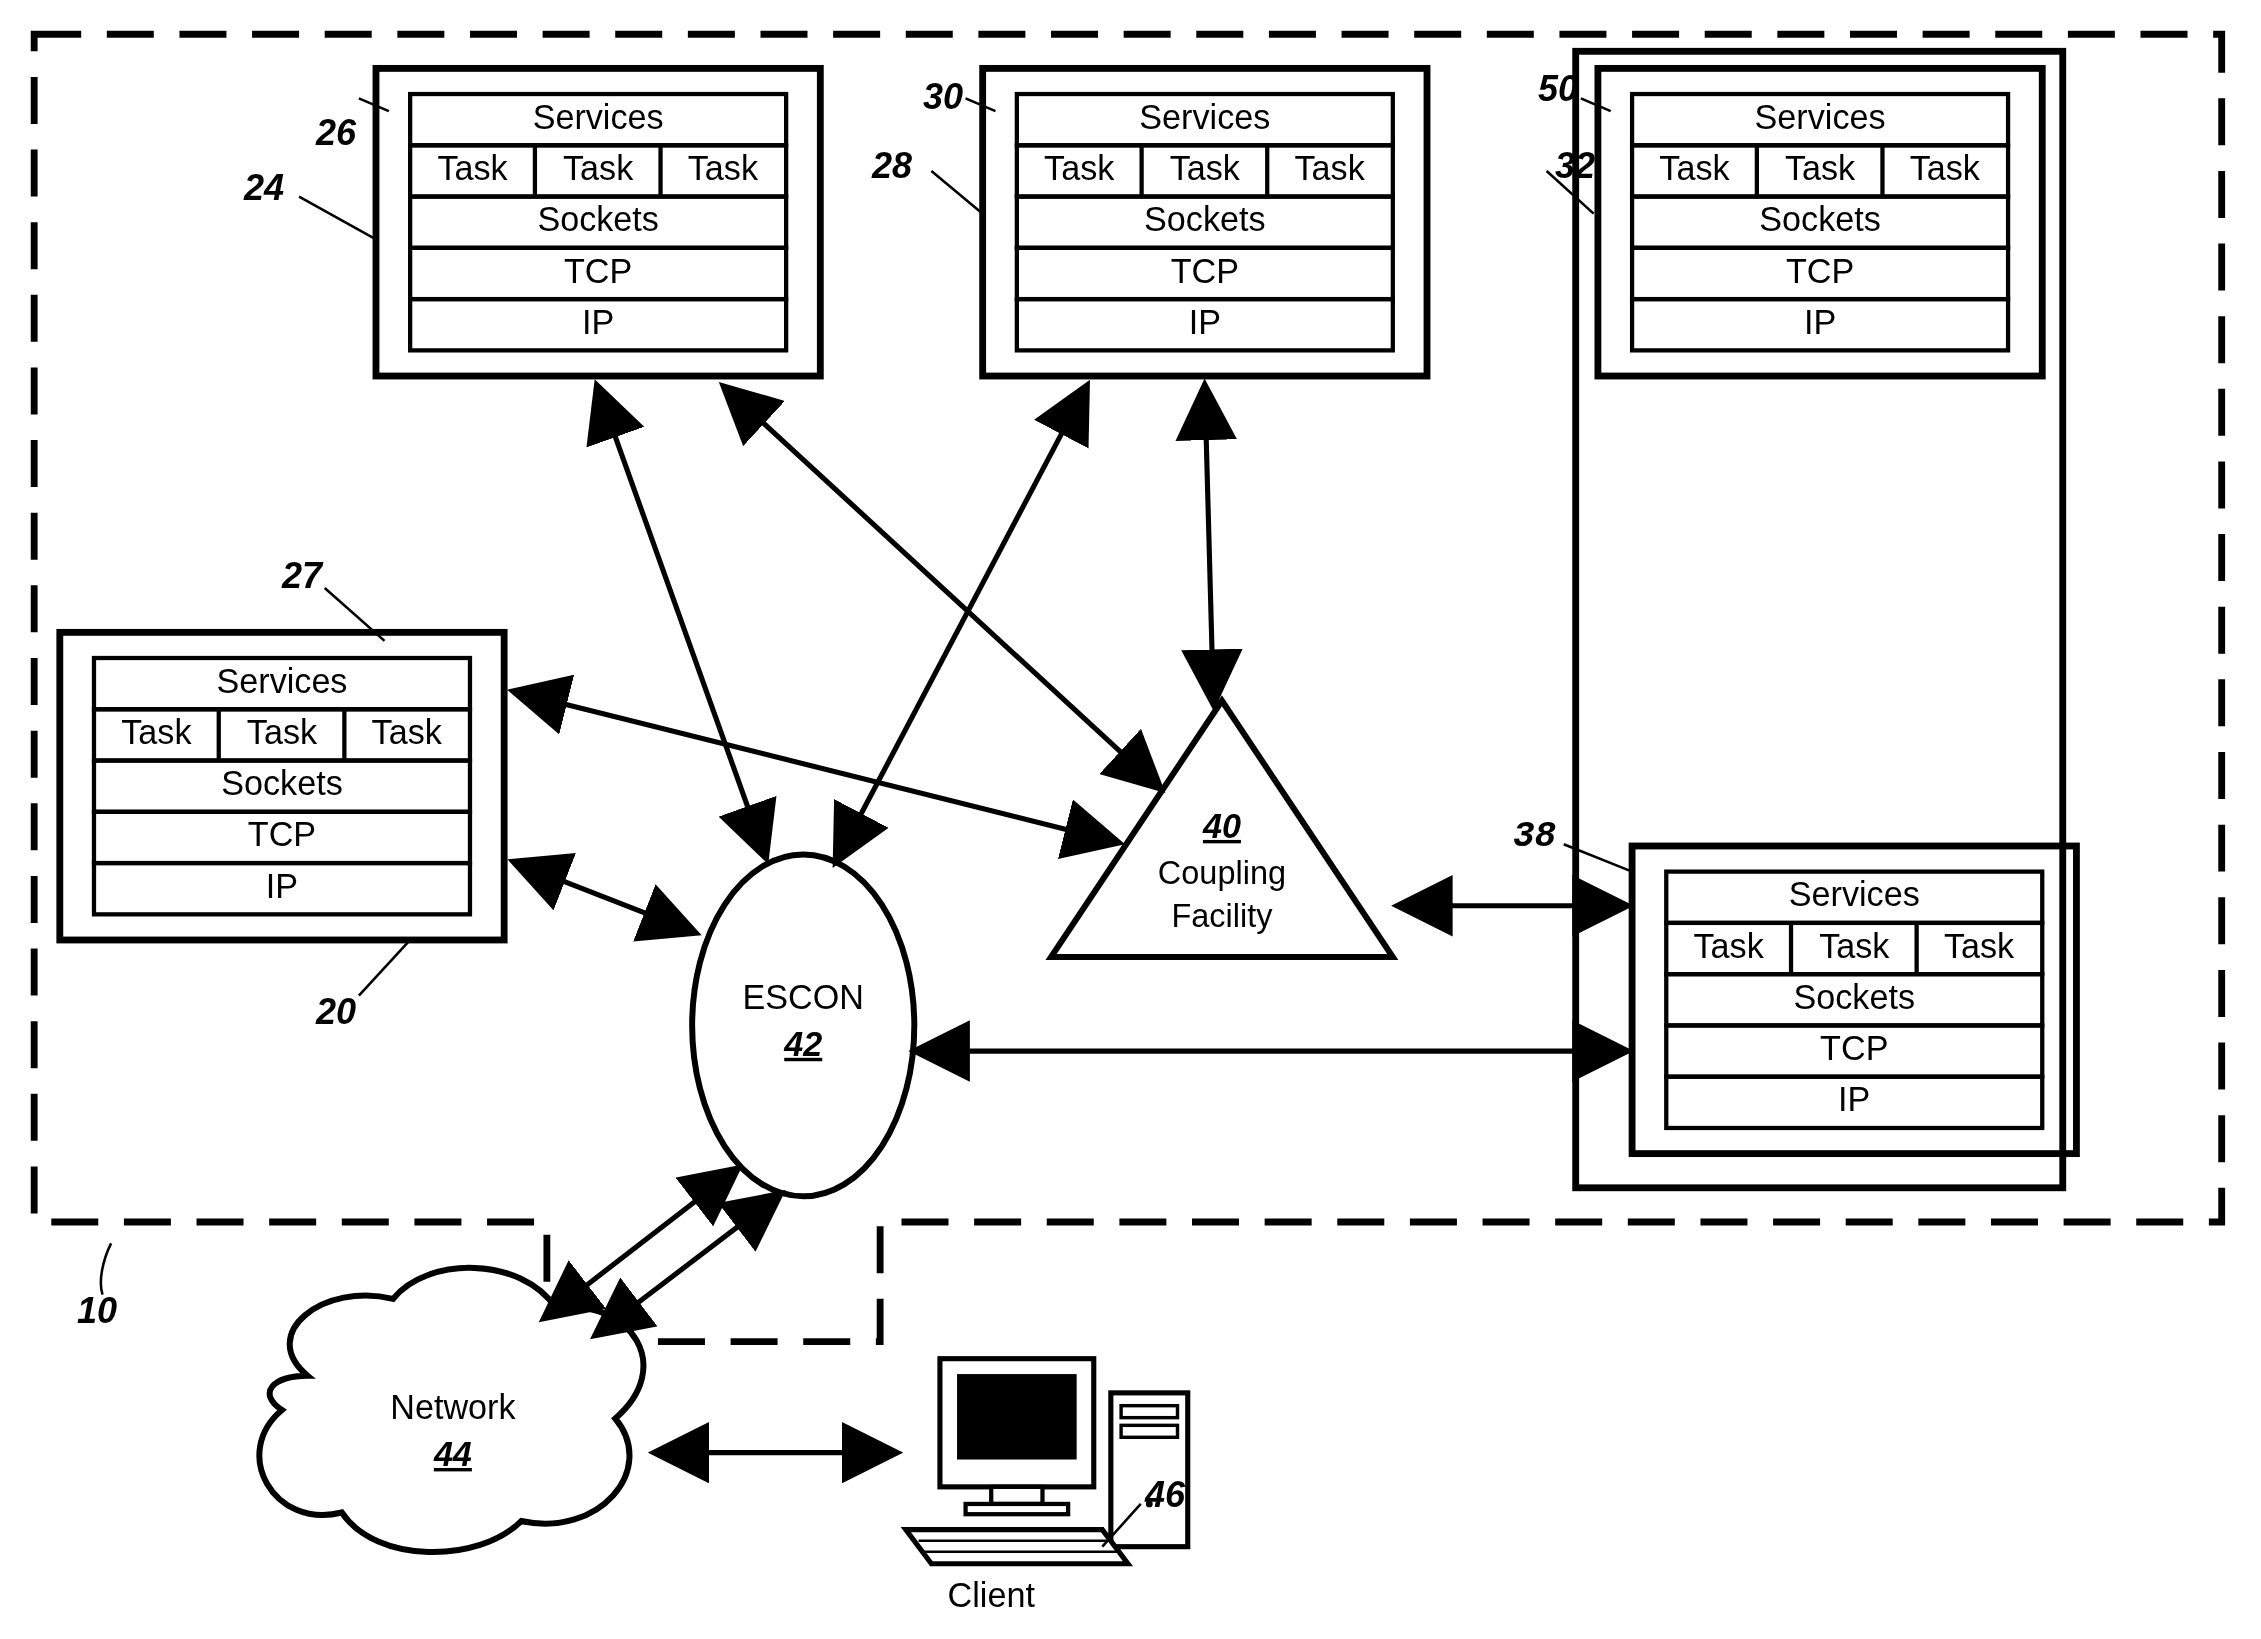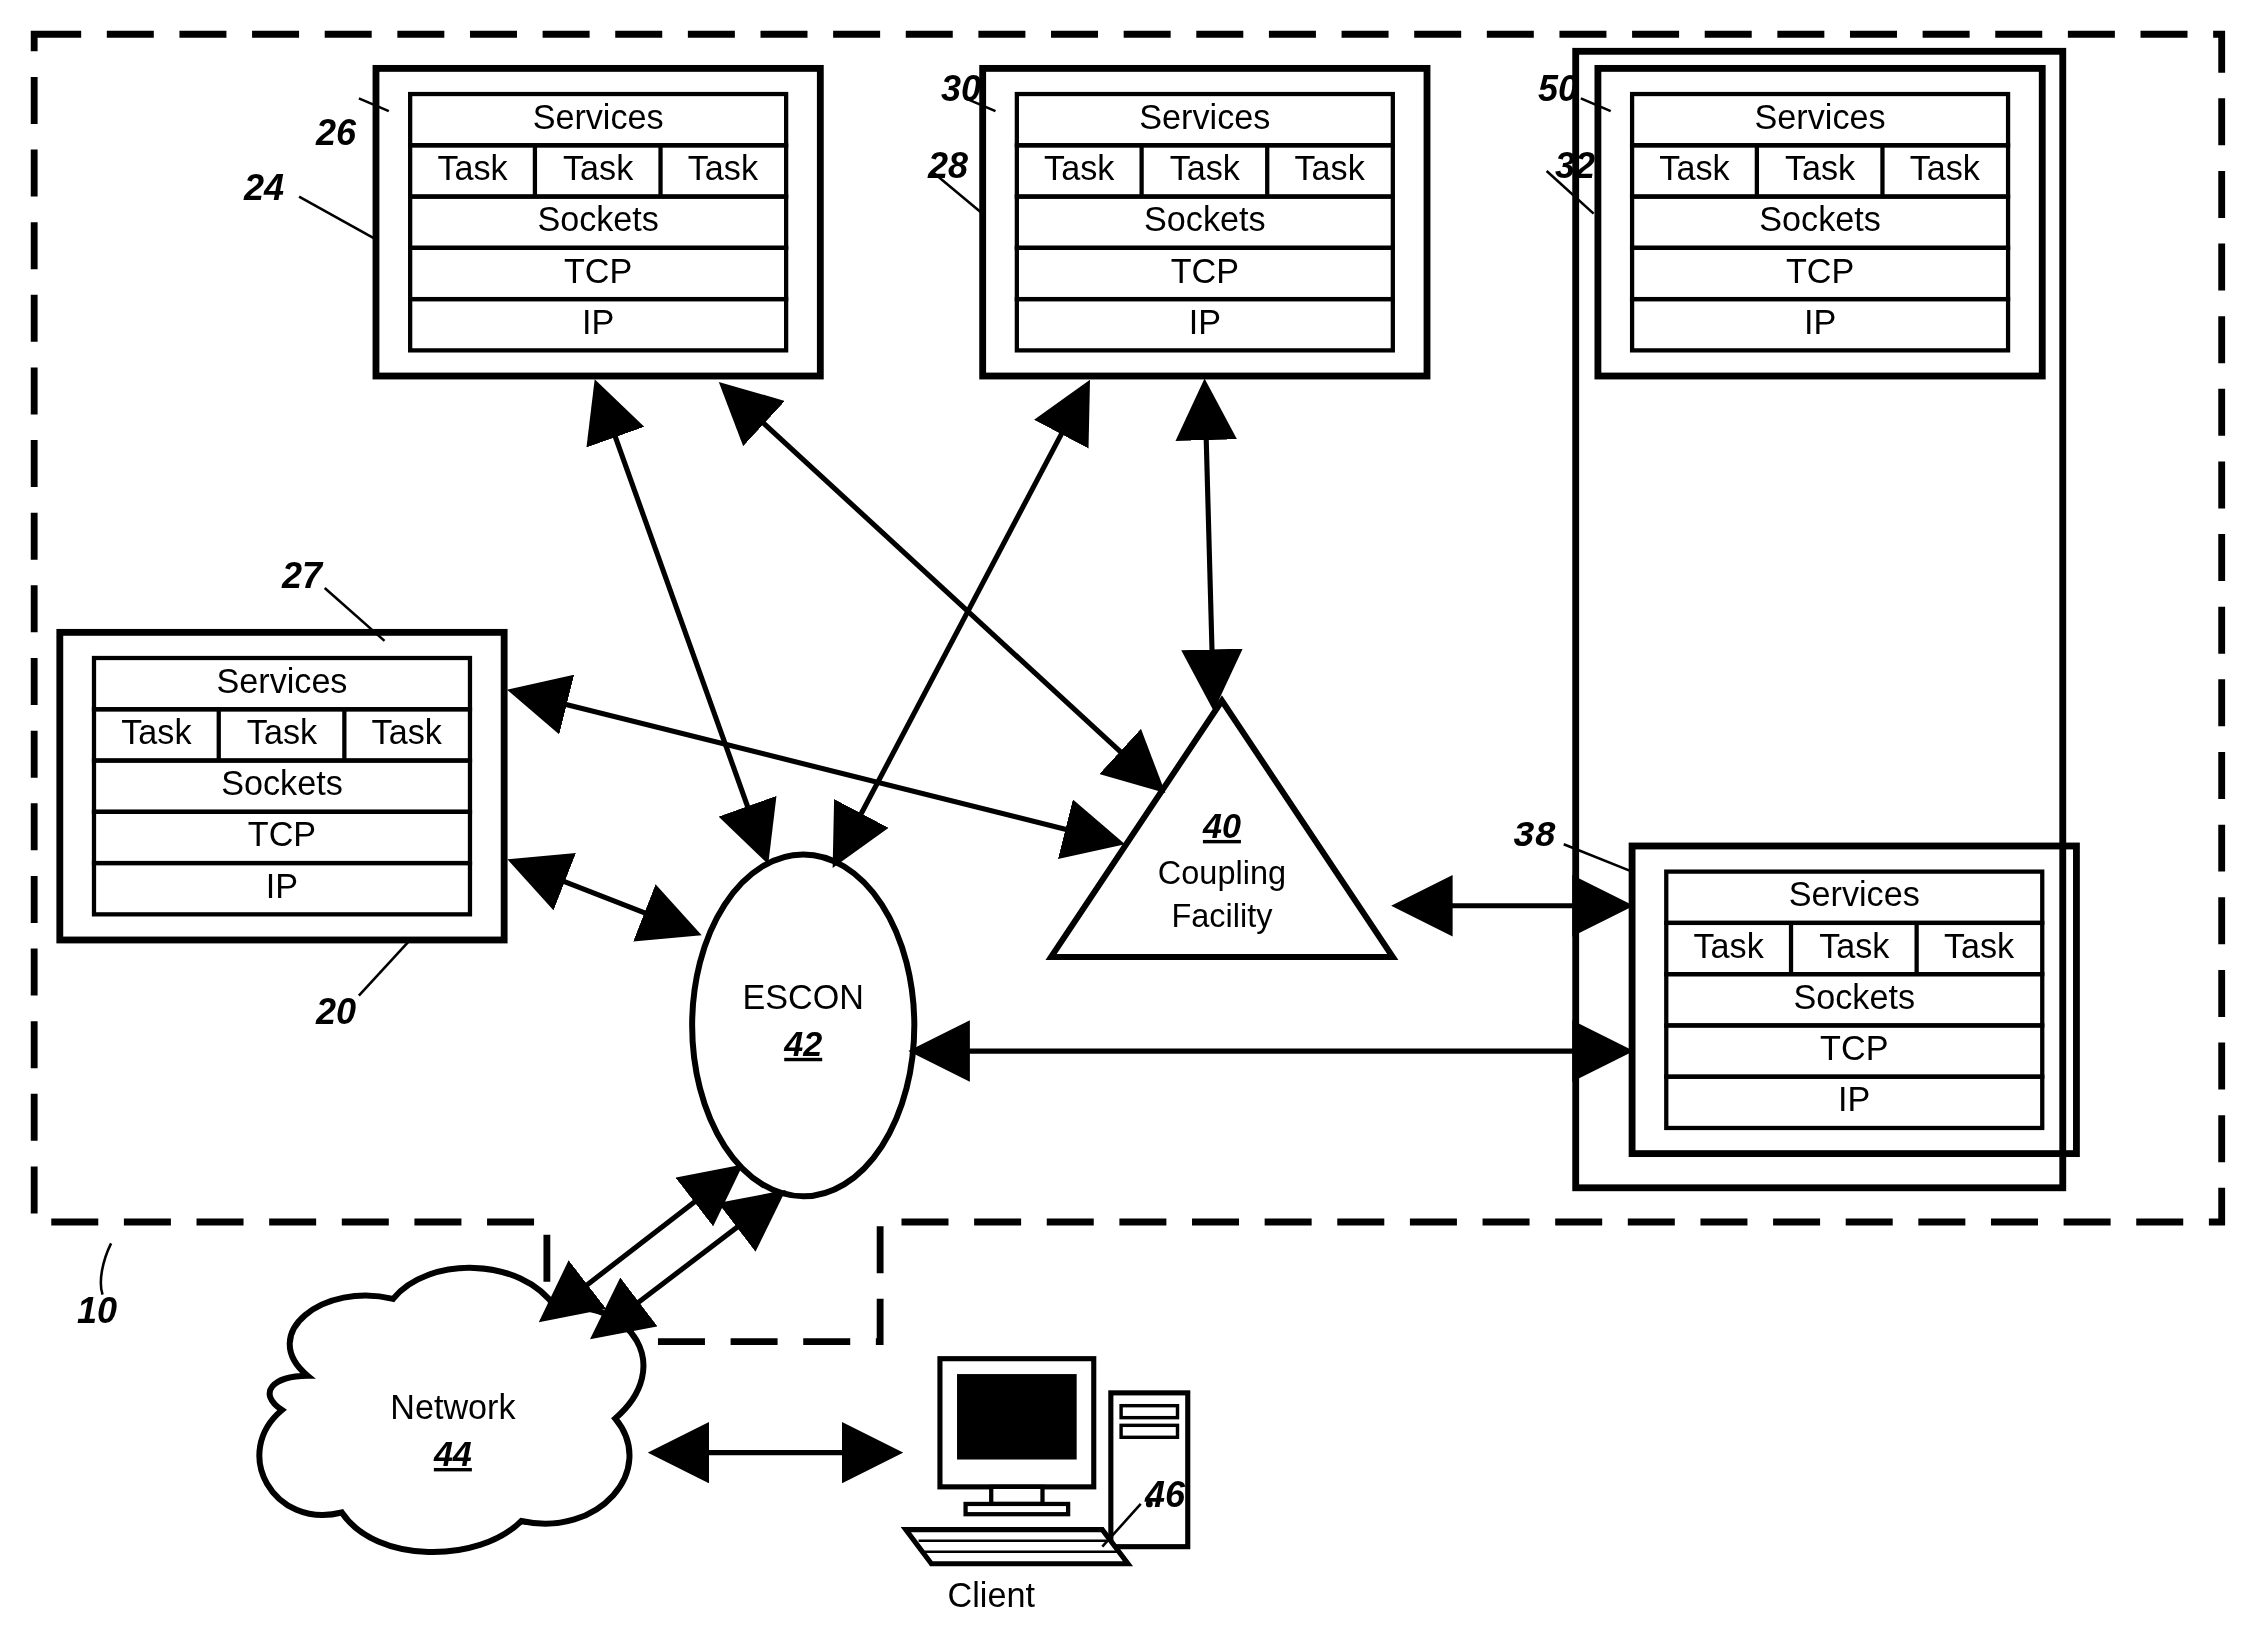--- a/index.html
+++ b/index.html
@@ -235,22 +235,22 @@
   <line x1="380" y1="688" x2="450" y2="750" stroke="#000" stroke-width="3"></line>
   <line x1="420" y1="1165" x2="480" y2="1100" stroke="#000" stroke-width="3"></line>
   <line x1="1830" y1="988" x2="1910" y2="1020" stroke="#000" stroke-width="3"></line>
   <line x1="1335" y1="1760" x2="1290" y2="1810" stroke="#000" stroke-width="3"></line>
   <path d="M 130 1455 C 120 1475, 115 1500, 120 1515" fill="none" stroke="#000" stroke-width="3"></path>
 
 </svg>
 
 <div class="label" style="left:316px; top:68px;margin-top:44px;">26</div>
 <div class="label" style="left:244px; top:167px;text-align:right;">24</div>
-<div class="label" style="left:923px; top:68px;margin-left:18px;">30</div>
-<div class="label" style="left:928px; top:145px;text-align:center;">28</div>
+<div class="label" style="left:923px; top:76px;">30</div>
+<div class="label" style="left:872px; top:145px;text-align:center;">28</div>
 <div class="label" style="left:1538px; top:68px;">50</div>
 <div class="label" style="left:1555px; top:145px;">32</div>
 <div class="label" style="left:282px; top:555px;">27</div>
 <div class="label" style="left:316px; top:991px;">20</div>
 <div class="label" style="left:1513px; top:816px;font-family:Liberation Mono, monospace;">38</div>
 <div class="label" style="left:1145px; top:1474px;">46</div>
 <div class="label" style="left:77px;  top:1290px;">10</div>
 
 </div>
 

